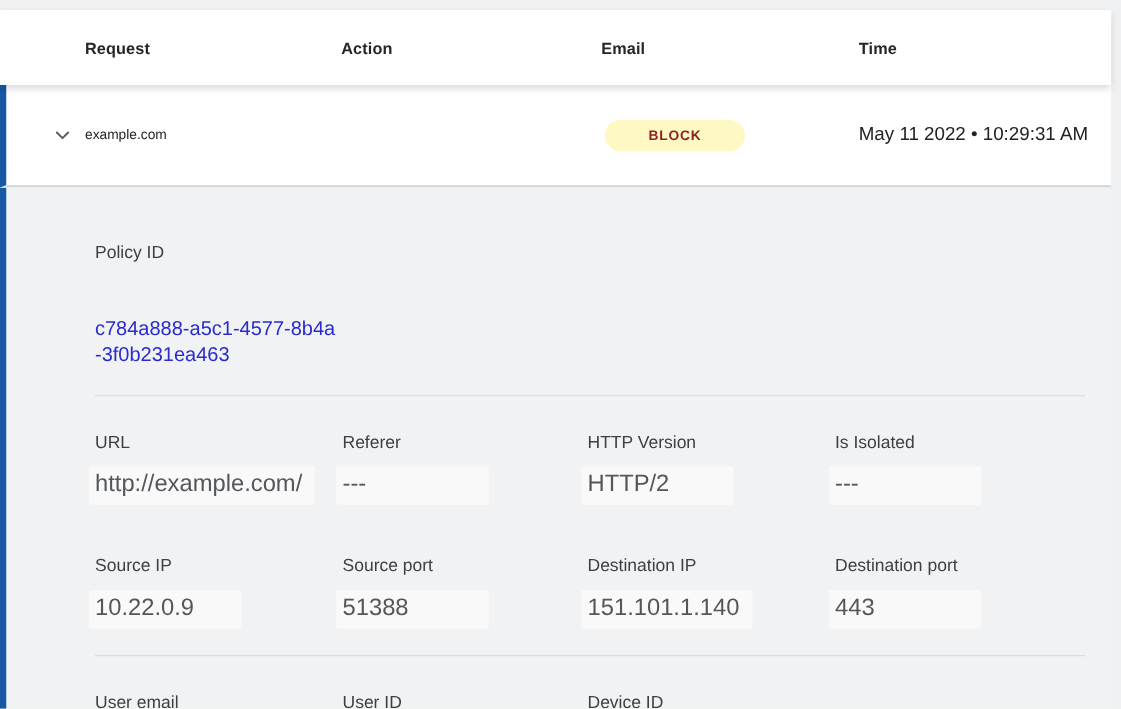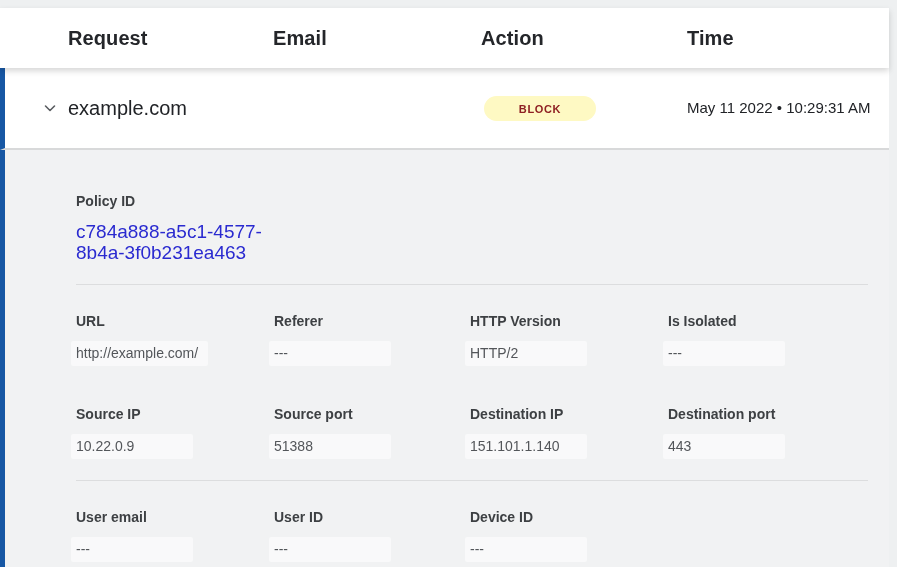--- a/index.html
+++ b/index.html
@@ -17,21 +17,21 @@
     height: 559px;
   }
 
   
   .thead {
     height: 60px;
     background: #ffffff;
     display: grid;
     grid-template-columns: 68px 205px 208px 206px 1fr;
     align-items: center;
-    font-size: 20px;
+    font-size: 13px;
     font-weight: 700;
     color: #24262a;
     box-shadow: 0 3px 6px rgba(0,0,0,0.16);
     position: relative;
     z-index: 2;
   }
   .thead .th { letter-spacing: 0.1px; }
 
   
   .row {
@@ -41,21 +41,21 @@
     border-bottom: 2px solid #d8d9da;
     display: grid;
     grid-template-columns: 63px 205px 208px 206px 1fr;
     align-items: center;
     position: relative;
     z-index: 1;
     cursor: pointer;
   }
   .chev-cell { padding-left: 37px; display: flex; align-items: center; }
   .chev-cell svg { display: block; }
-  .req-text { font-size: 20px; color: #212327; }
+  .req-text { font-size: 11px; color: #212327; }
   .badge {
     display: inline-block;
     width: 112px;
     margin-left: 3px;
     padding: 7px 0 6px;
     background: #fef9c3;
     color: #8e2023;
     font-size: 11px;
     font-weight: 700;
     letter-spacing: 0.06em;
@@ -72,64 +72,65 @@
   
   .details {
     flex: 1;
     background: #f1f2f3;
     border-left: 5px solid #1757a4;
     padding: 43px 21px 0 71px;
     overflow: hidden;
   }
   .f-label {
     font-size: 14px;
-    font-weight: 700;
+    font-weight: 400;
     color: #3d4043;
     margin-bottom: 12px;
   }
-  .f-value { font-size: 14px; color: #53565a; }
+  .f-value { font-size: 19px; color: #53565a; }
   .chip {
     display: inline-block;
     background: rgba(255,255,255,0.55);
     border-radius: 2px;
     padding: 4px 10px 5px 5px;
     margin-left: -5px;
     min-width: 122px;
   }
   .policy-link {
     display: inline-block;
     width: 195px;
-    font-size: 19px;
+    font-size: 16px;
     line-height: 21px;
     color: #2a2ad0;
     text-decoration: none;
     word-break: break-all;
     cursor: pointer;
+    margin-top: 32px;
   }
   .divider {
     height: 1px;
     background: #dcddde;
     margin: 21px 0 28px;
   }
   .fgrid {
     display: grid;
     grid-template-columns: 198px 196px 198px 1fr;
     row-gap: 40px;
   }
 </style>
 </head>
 <body>
 
 <div class="table-wrap">
 
   <div class="thead">
     <div></div>
     <div class="th">Request</div>
+    <div class="th">Action</div>
     <div class="th">Email</div>
-    <div class="th">Action</div>
     <div class="th">Time</div>
   </div>
 
   <div class="row">
     <div class="chev-cell">
       <span>
         <svg width="16" height="16" viewBox="0 0 16 16" fill="none">
           <path d="M3.5 6 L8 10.5 L12.5 6" stroke="#5a5d61" stroke-width="1.6" stroke-linecap="round" stroke-linejoin="round"></path>
         </svg>
       </span>

